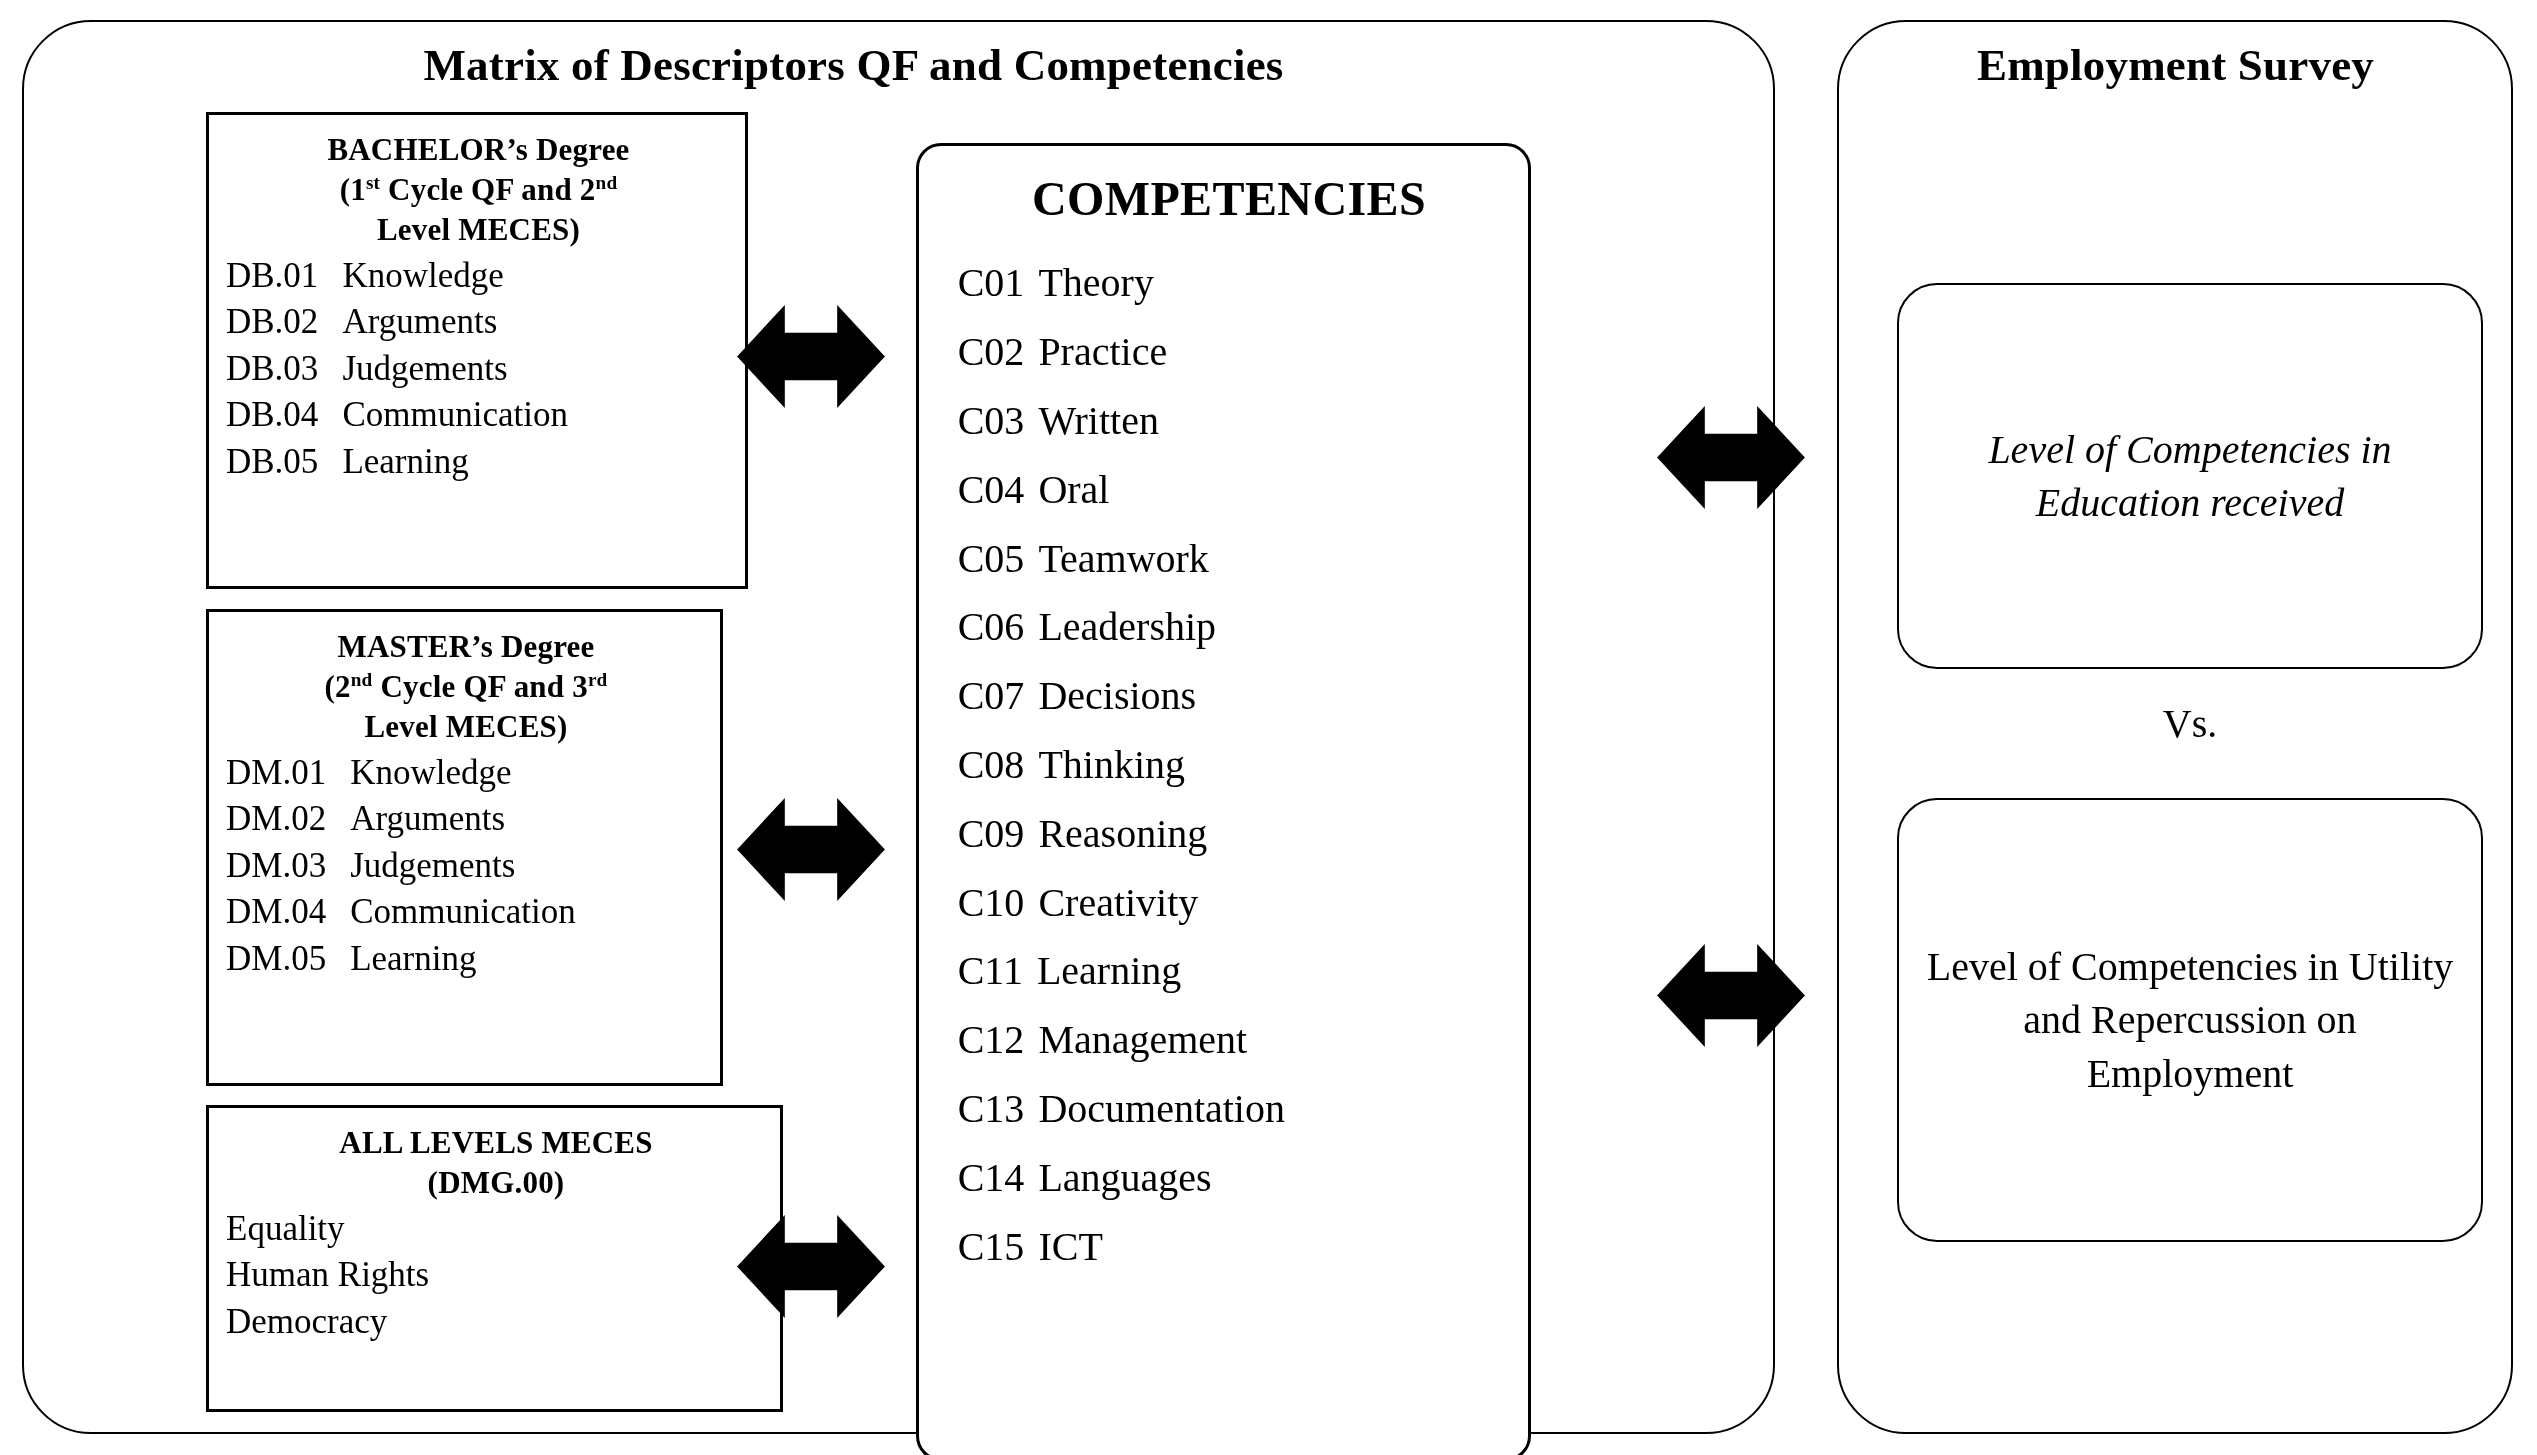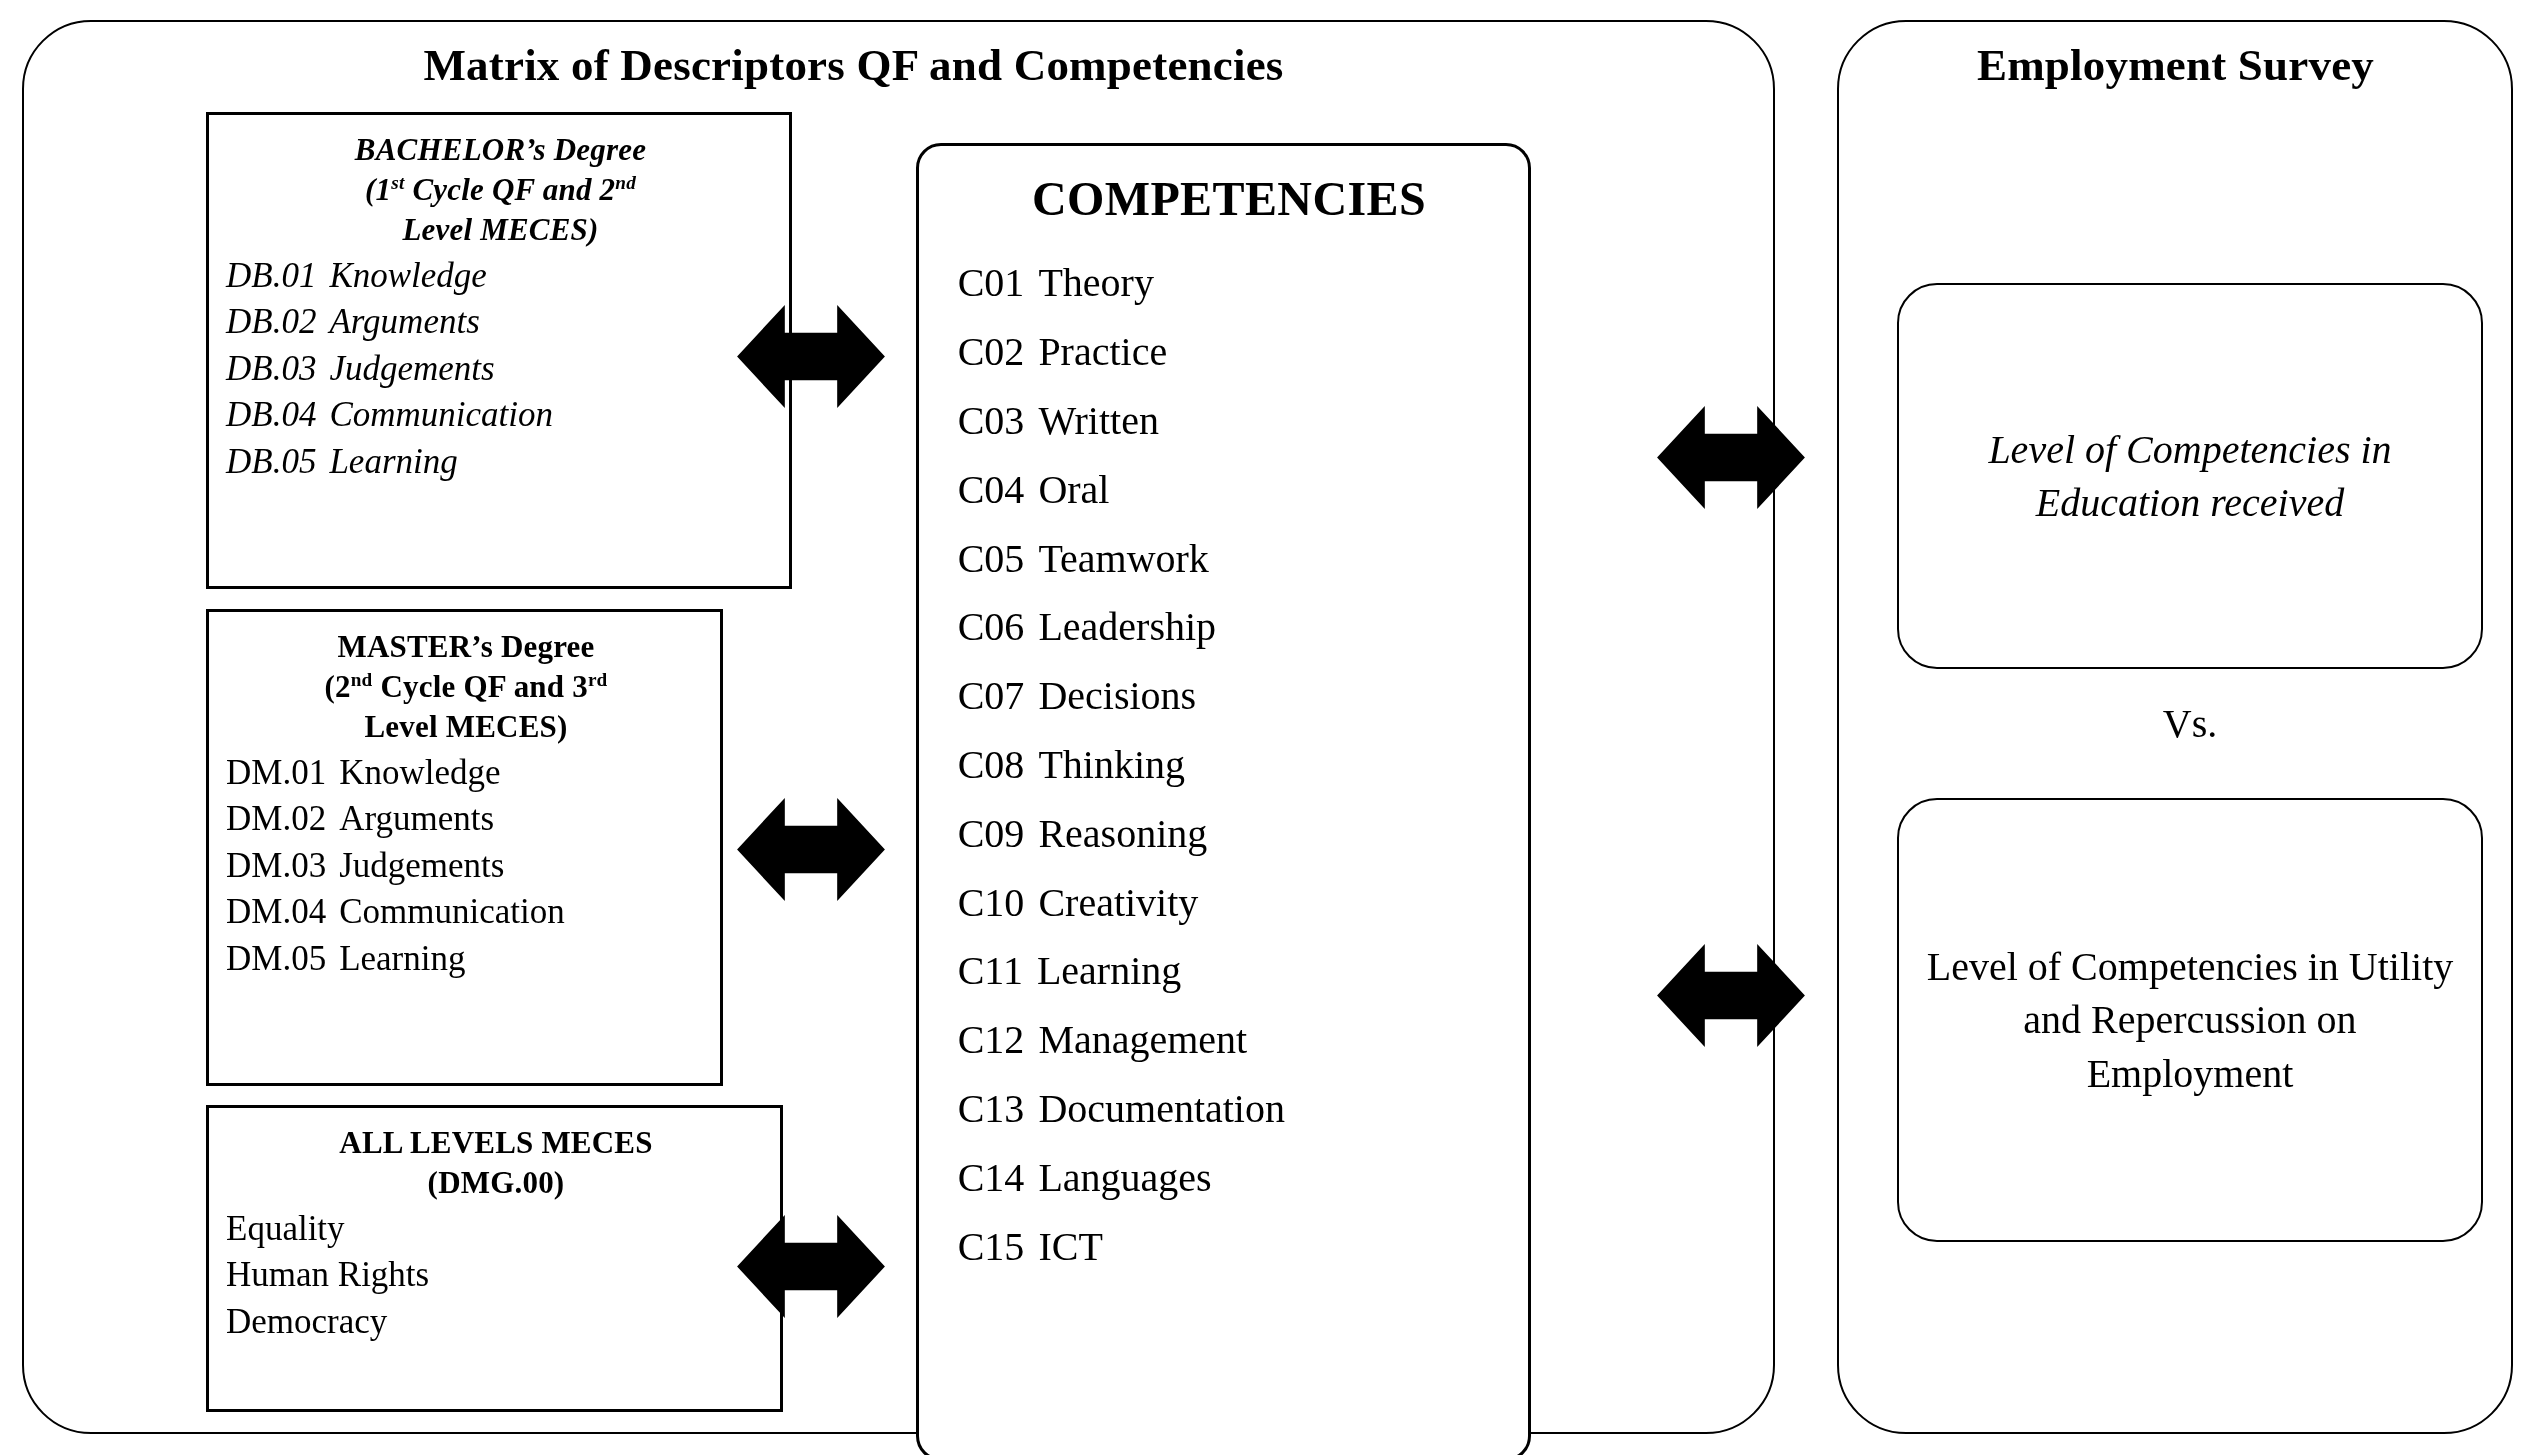--- a/index.html
+++ b/index.html
@@ -69,21 +69,21 @@
 
   
   .desc-box {
     position: absolute;
     border: 3.1px solid #000;
     background: #fff;
     box-sizing: border-box;
     padding: 10.8px 14px 10.8px 17px;
   }
 
-  #box-bachelor { left: 206px; top: 112px;  width: 586px; height: 477px; font-style: italic; }
+  #box-bachelor { left: 206px; top: 112px;  width: 542px; height: 477px; }
   #box-master   { left: 206px; top: 609px;  width: 517px; height: 477px; }
   #box-general  { left: 206px; top: 1105px; width: 577px; height: 307px; }
 
   .desc-head {
     text-align: center;
     font-weight: bold;
     font-size: 31px;
     line-height: 1.28;
     margin: 4.6px 0 3.1px 0;
     letter-spacing: 0.2px;
@@ -97,21 +97,21 @@
   .desc-list {
     list-style: none;
     margin: 3.1px 0 0 0;
     padding: 0;
   }
   .desc-list li {
     font-size: 35px;
     line-height: 1.33;
     white-space: nowrap;
   }
-  .desc-code { margin-right: 13px; }
+  .desc-code { margin-right: 24px; }
 
   
   #box-competencies {
     position: absolute;
     left: 916px;
     top: 143px;
     width: 615px;
     height: 1318px;
     border: 3.1px solid #000;
     border-radius: 25px;

